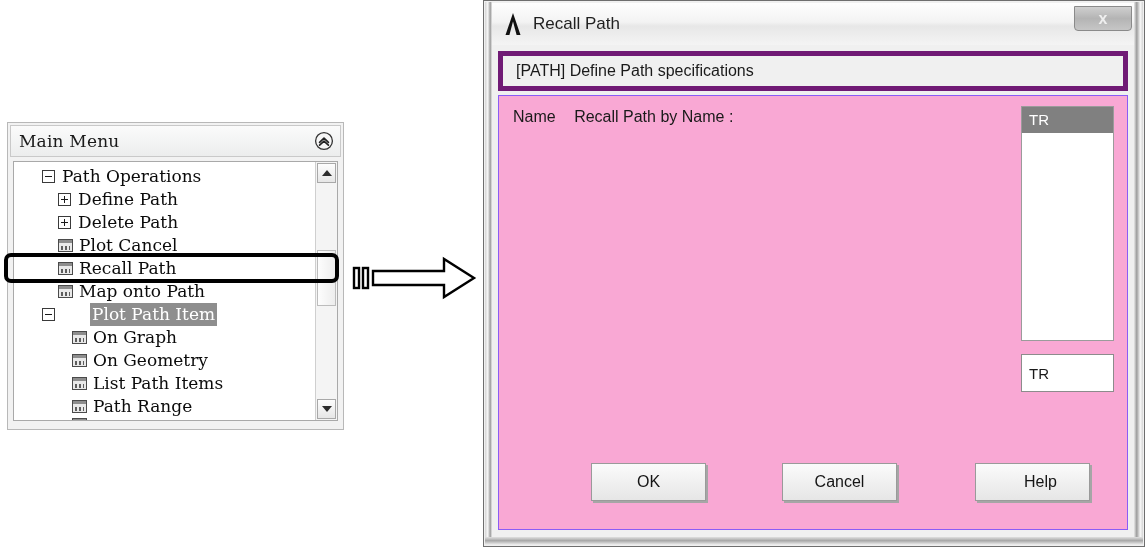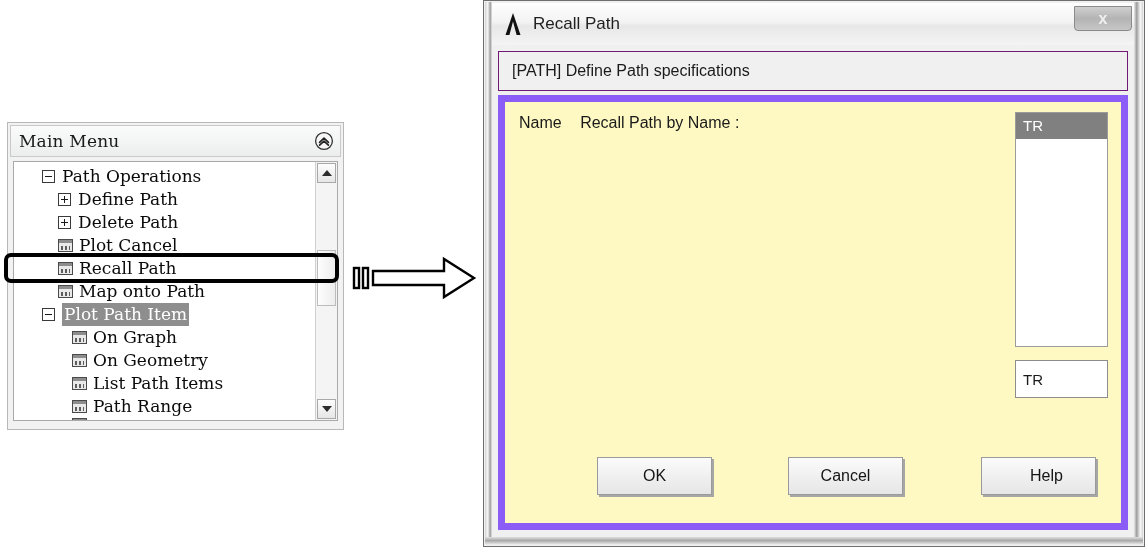--- a/index.html
+++ b/index.html
@@ -142,20 +142,21 @@
     position: absolute;
     left: 2px; right: 2px; top: 6px;
     height: 4px;
     background: repeating-linear-gradient(to right,#5d5d5d 0 2px, #e9e9e9 2px 4px);
   }
 
   .tree-row.highlighted .lbl {
     background: #8e8e8e;
     color: #ffffff;
     padding: 0 2px;
+    margin-left: 28px;
   }
   .tree-row.clipped {
     height: 11px;
     overflow: hidden;
     line-height: 23px;
     align-items: flex-start;
   }
 
   
   .mm-scroll {
@@ -304,40 +305,40 @@
     font-weight: bold;
   }
 
   .dlg-prompt {
     position: absolute;
     left: 14px;
     top: 50px;
     right: 16px;
     height: 40px;
     background: #f0f0f0;
-    border: 1px solid #701a75;
+    border: 5px solid #701a75;
     box-sizing: border-box;
     display: flex;
     align-items: center;
     padding-left: 13px;
   }
   .dlg-prompt span {
     font-size: 16px;
     color: #1a1a1a;
     white-space: nowrap;
   }
 
   .dlg-body {
     position: absolute;
     left: 14px;
     top: 94px;
     right: 16px;
     bottom: 16px;
-    background: #fef9c3;
-    border: 7px solid #8b5cf6;
+    background: #f9a8d4;
+    border: 1px solid #8b5cf6;
     box-sizing: border-box;
   }
 
   .name-label-row {
     position: absolute;
     left: 14px;
     top: 12px;
     font-size: 16px;
     color: #1a1a1a;
     white-space: nowrap;

